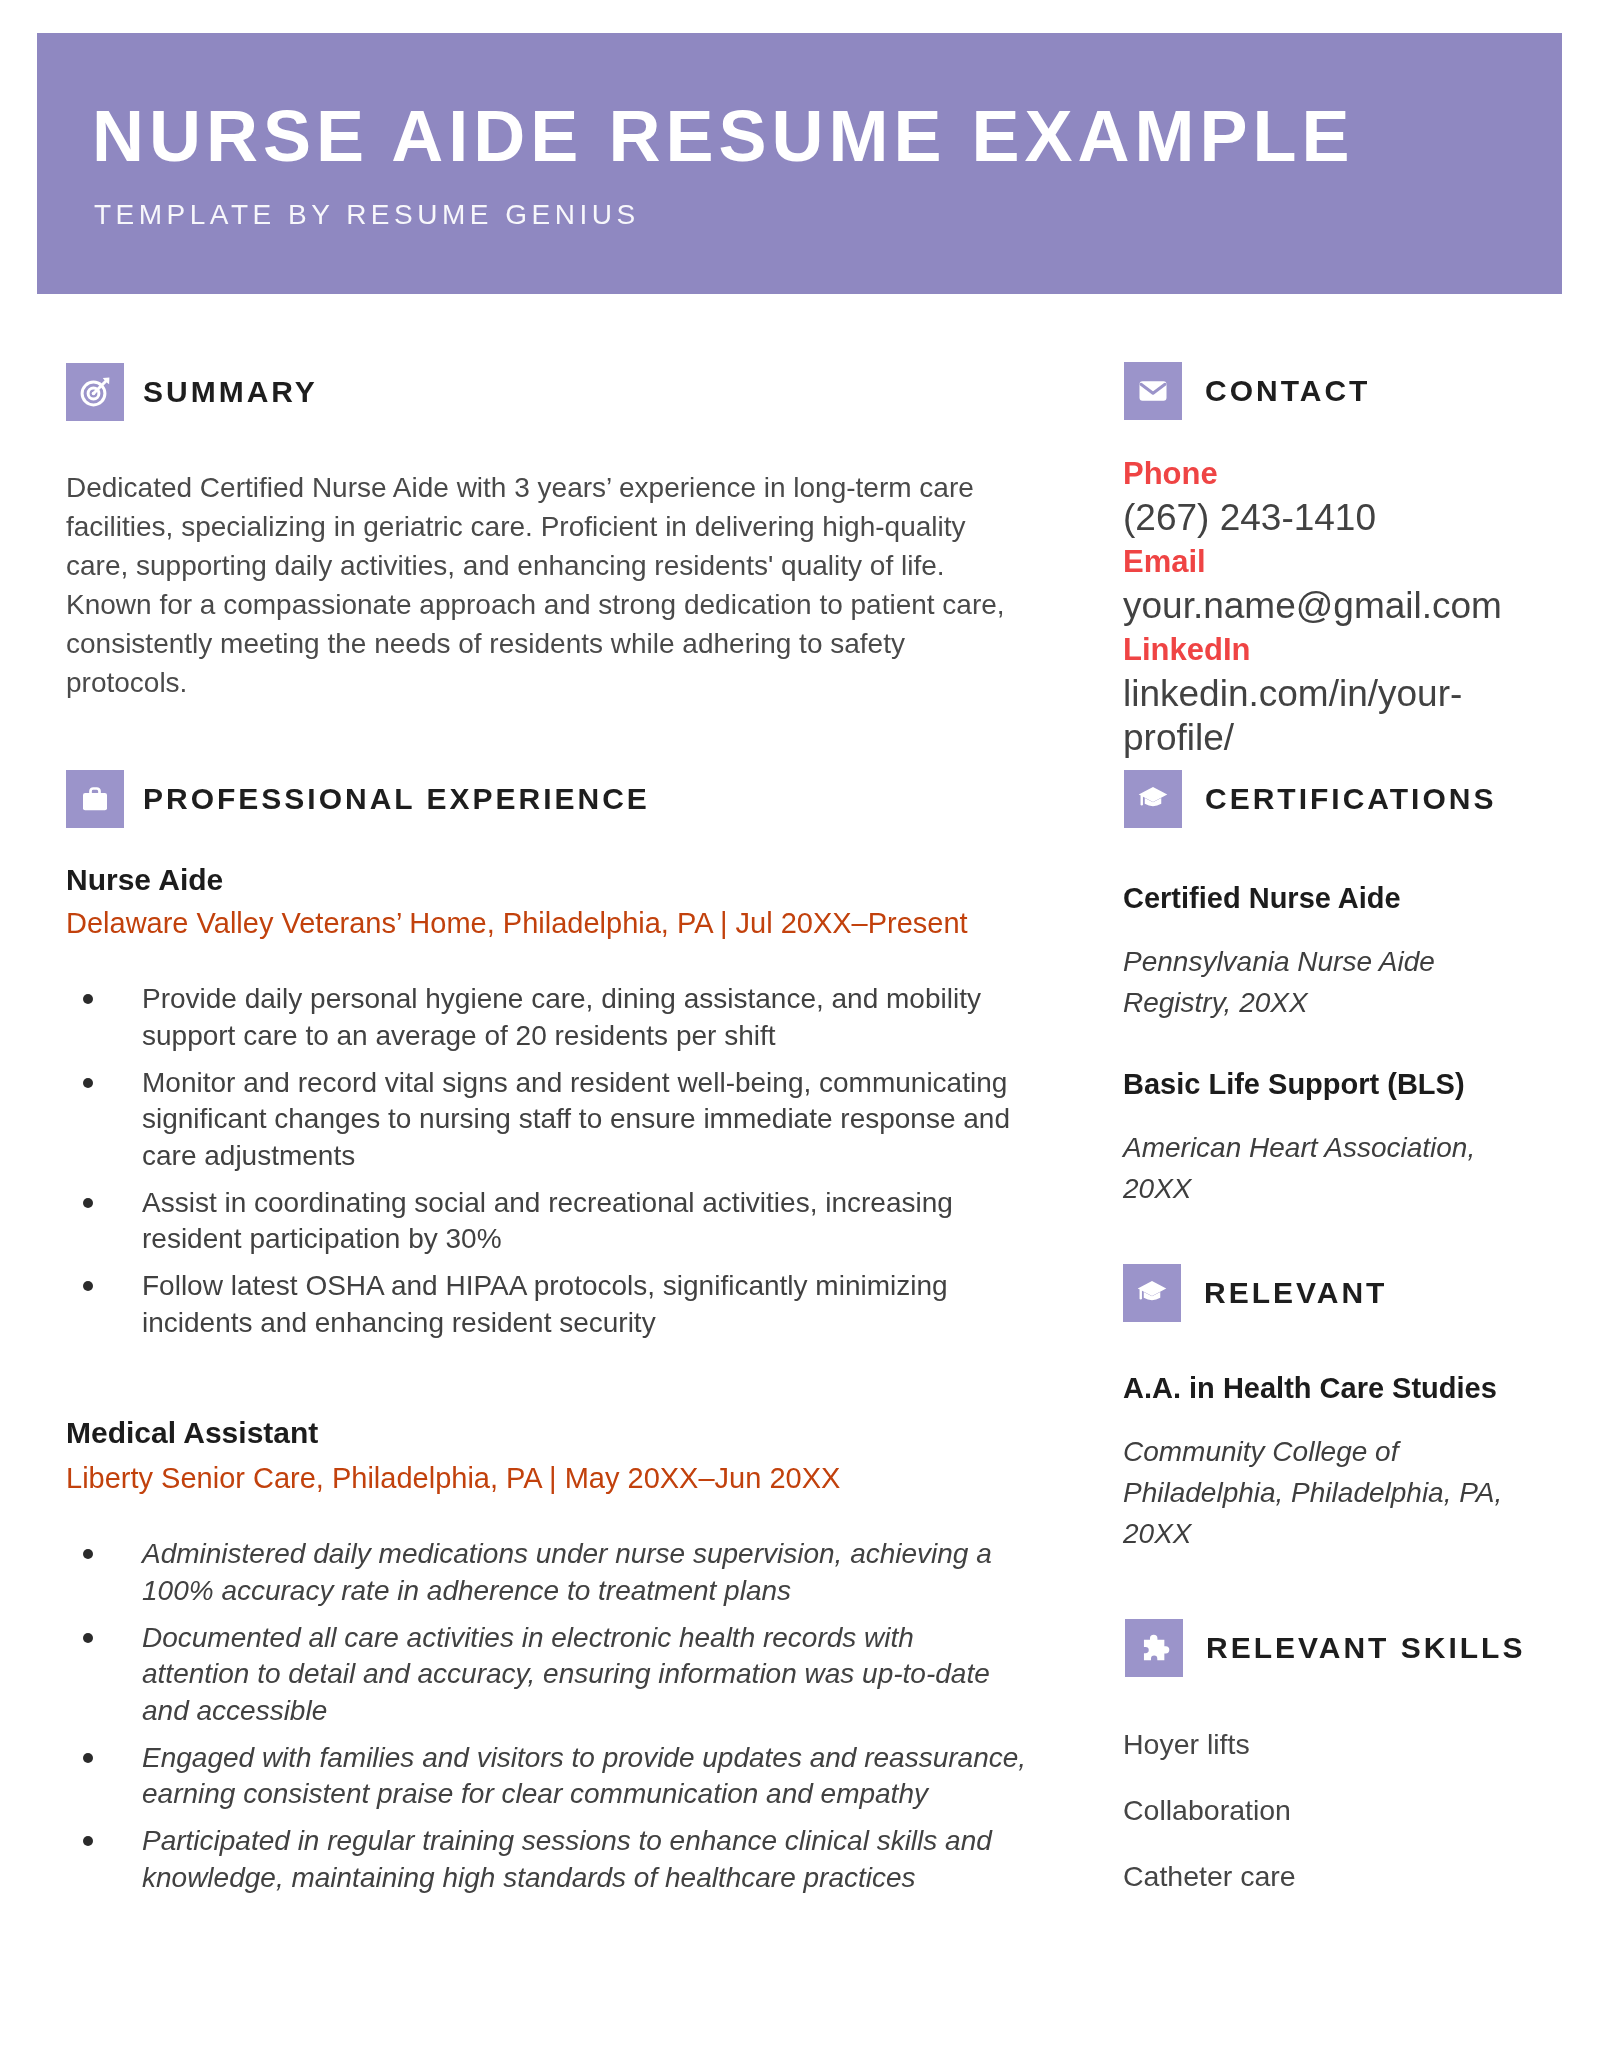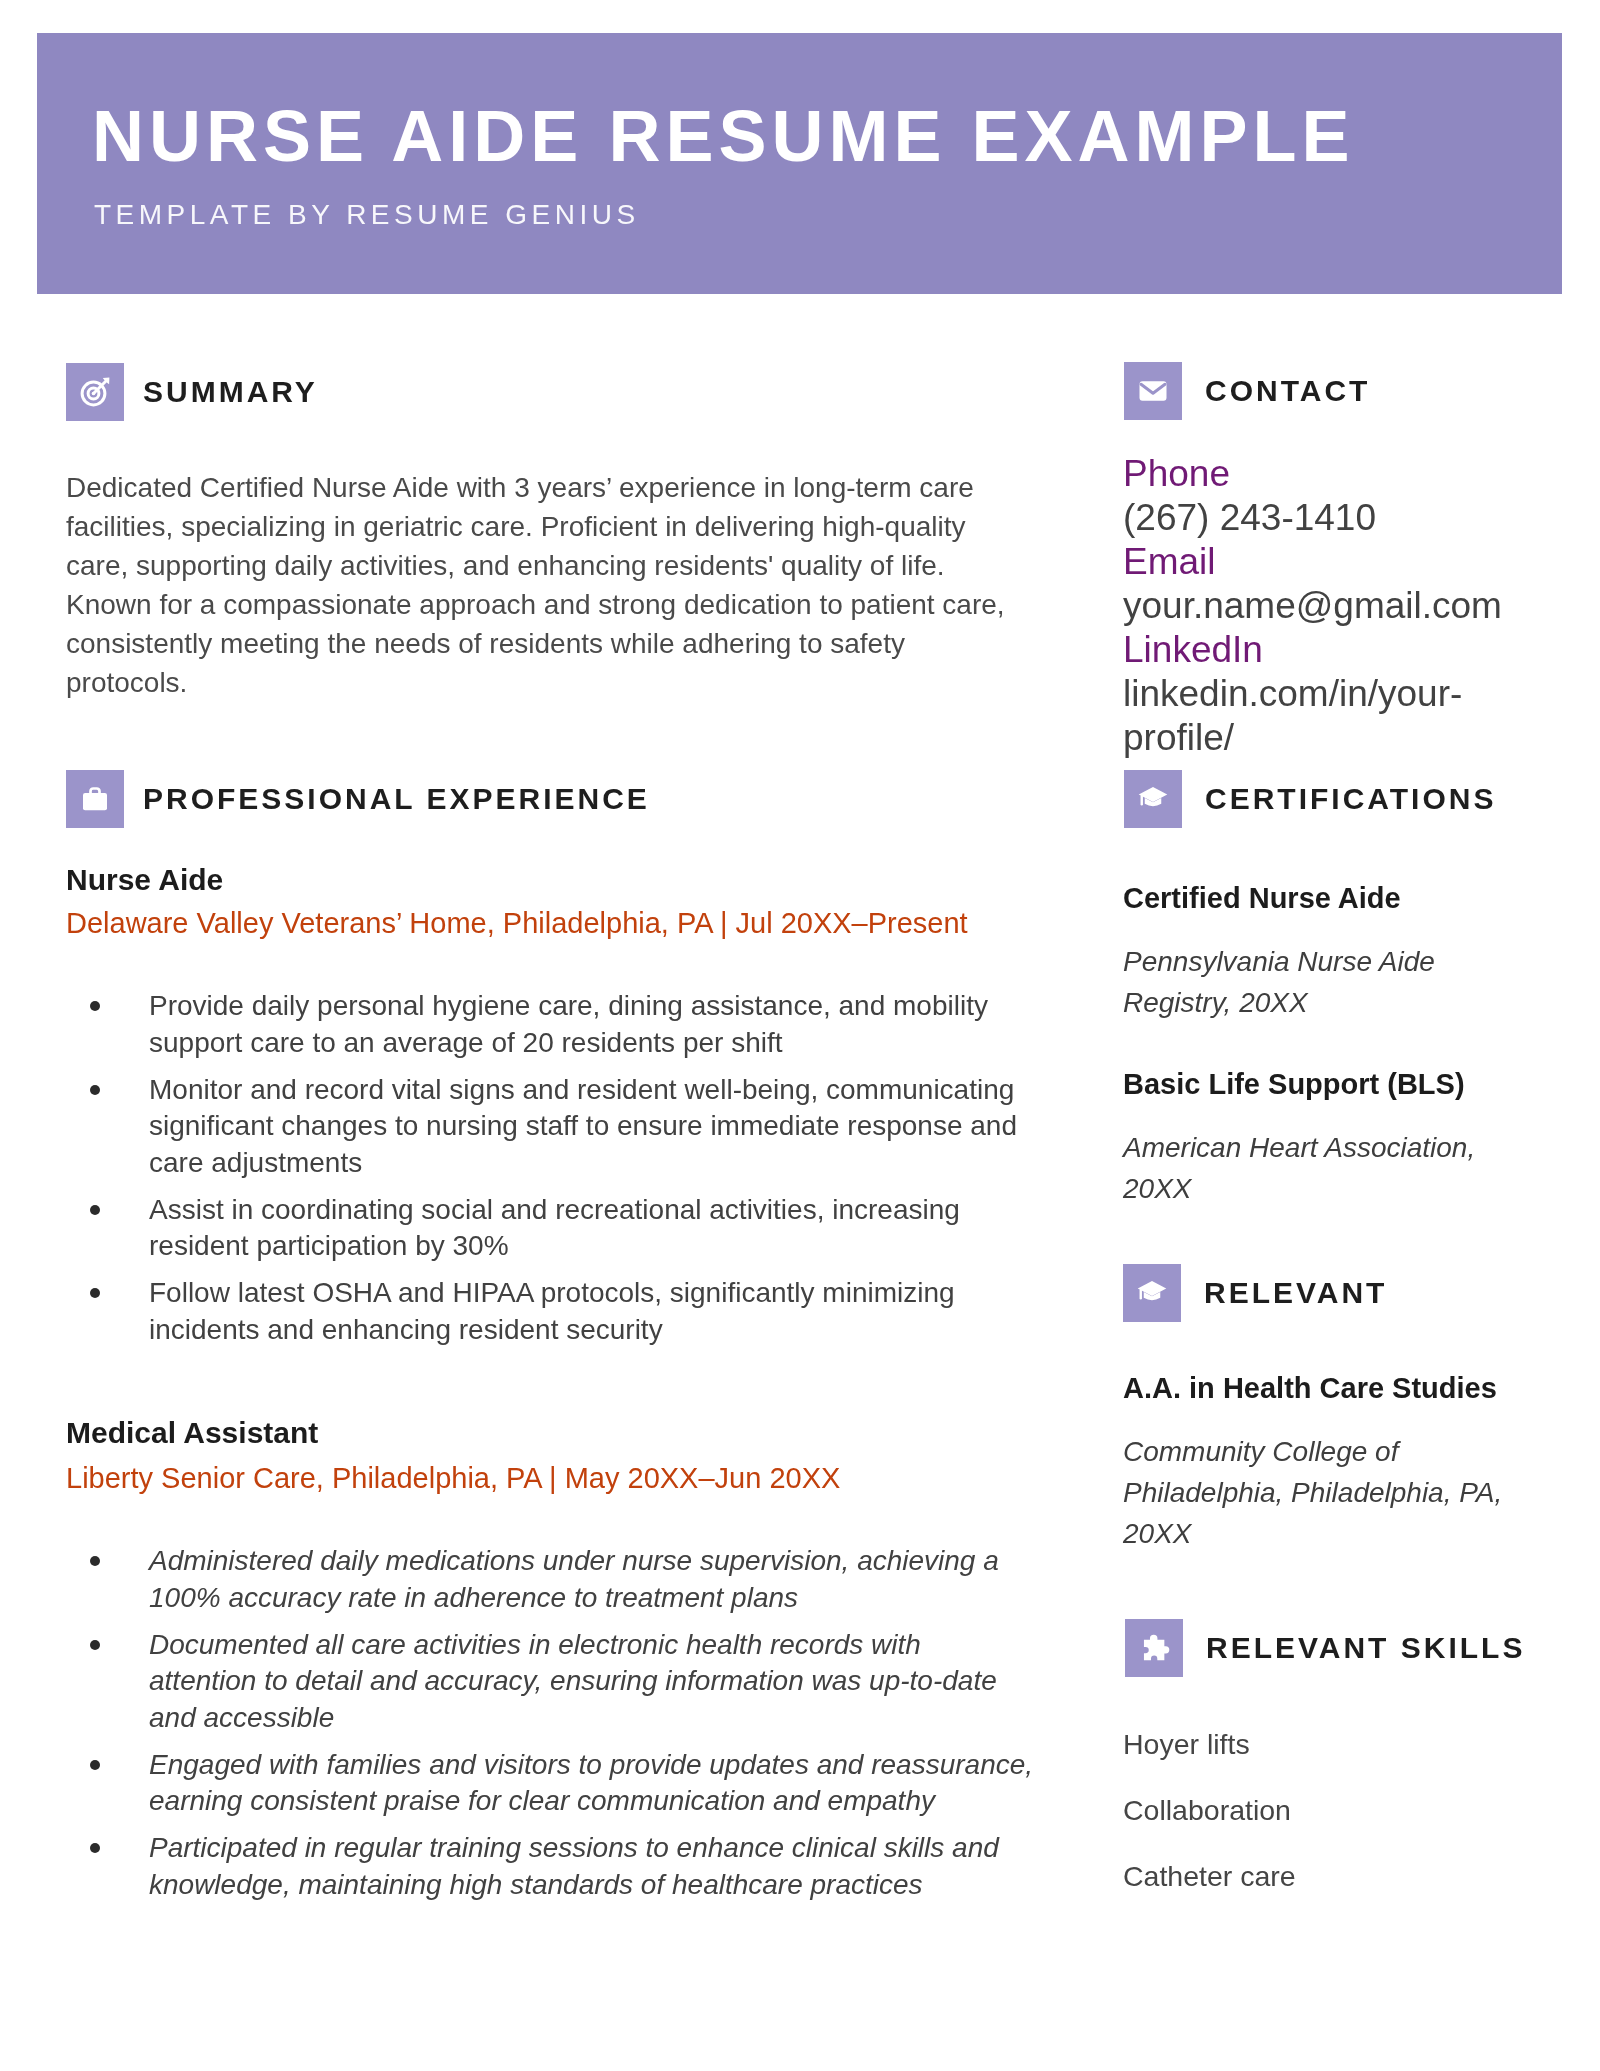--- a/index.html
+++ b/index.html
@@ -21,29 +21,29 @@
            justify-content:center;flex:0 0 auto;}
   .sec-head h2{margin:0;font-size:30px;font-weight:700;letter-spacing:3px;color:#1E1E1E;white-space:nowrap;}
 
   
   .summary-text{position:absolute;left:66px;top:468px;width:985px;margin:0;
                 font-size:28px;line-height:39px;color:#4A4A4A;white-space:pre-line;}
   .job-title{position:absolute;left:66px;margin:0;font-size:30px;line-height:36px;
              font-weight:700;color:#1C1C1C;white-space:nowrap;}
   .job-meta{position:absolute;left:66px;margin:0;font-size:29px;line-height:36px;
             color:#c2410c;white-space:nowrap;text-align:center;}
-  ul.bullets{position:absolute;left:66px;width:990px;margin:14px;padding:0;list-style:none;}
+  ul.bullets{position:absolute;left:66px;width:990px;margin:7px;padding:0;list-style:none;}
   ul.bullets li{position:relative;padding-left:69px;margin:0 0 10.5px 0;font-size:28px;
                 line-height:36.5px;color:#414141;white-space:pre-line;}
   ul.bullets li::before{content:"";position:absolute;left:10px;top:13px;width:10px;height:10px;
                 border-radius:50%;background:#2b2b2b;}
 
   
   .contact-list{position:absolute;left:1123px;top:452px;width:440px;}
-  .contact-label{font-size:37px;line-height:44px;font-weight:400;color:#701a75;}
+  .contact-label{font-size:31px;line-height:44px;font-weight:700;color:#ef4444;}
   .contact-value{font-size:37px;line-height:44px;color:#424242;}
 
   .cert-list{position:absolute;left:1123px;top:876px;width:440px;}
   .cert-name{font-size:29px;line-height:44px;font-weight:700;color:#1C1C1C;margin:0 0 21px 0;}
   .cert-detail{font-size:28px;line-height:41px;font-style:italic;color:#3E3E3E;
                margin:0 0 39px 0;white-space:pre-line;}
 
   .edu-list{position:absolute;left:1123px;top:1366px;width:440px;}
 
   .skills-list{position:absolute;left:1123px;top:1722px;width:440px;}

